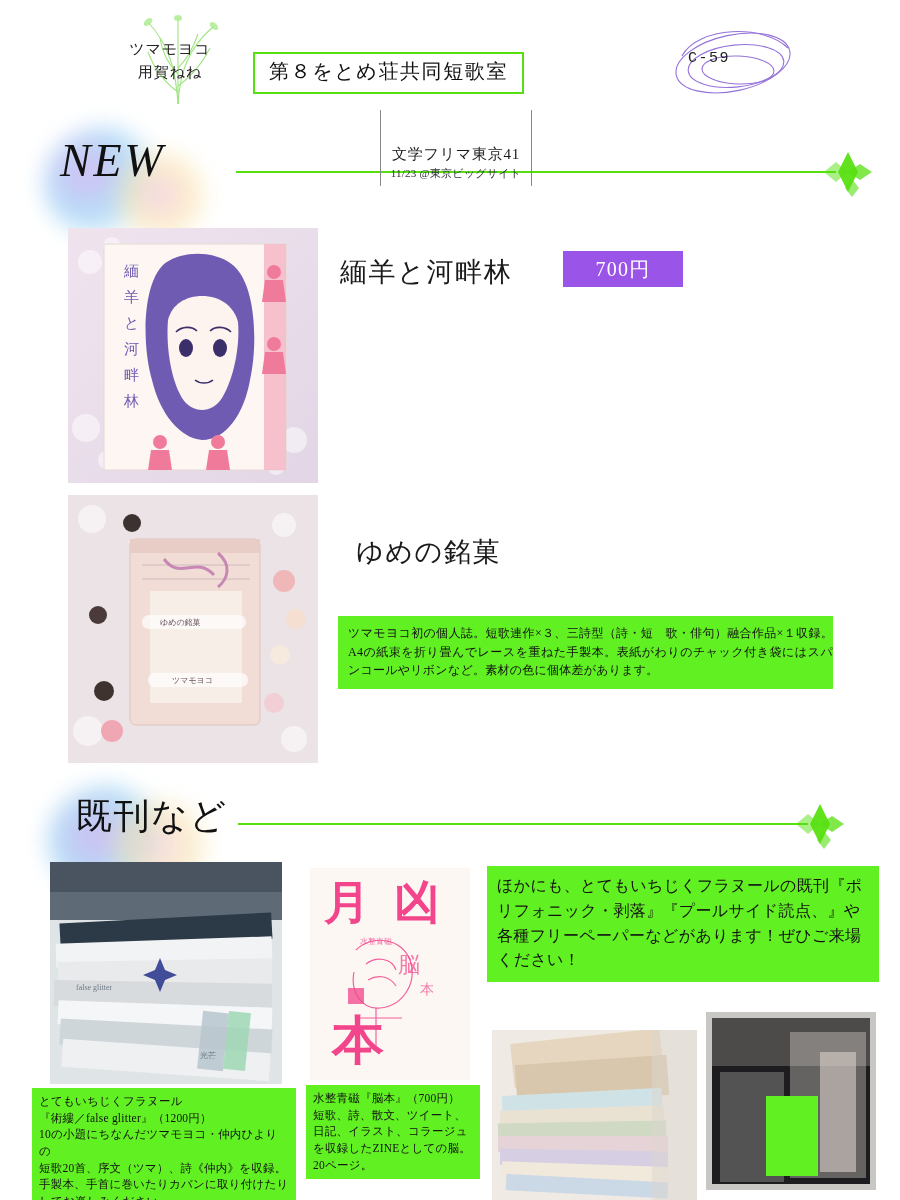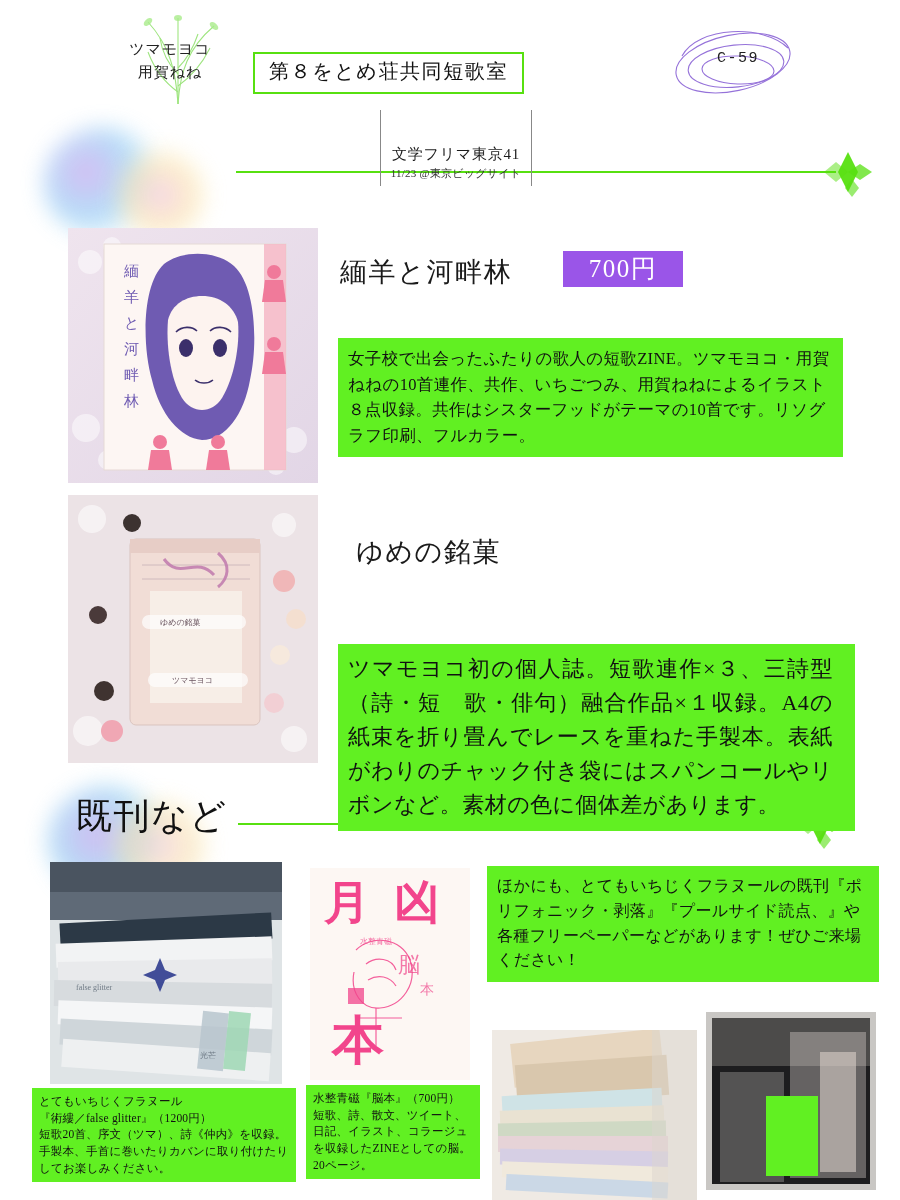--- a/index.html
+++ b/index.html
@@ -57,21 +57,21 @@
     font-size: 20px;
     letter-spacing: 0.08em;
     color: #111;
     background: #fff;
     z-index: 4;
     margin-top: 8px;
   }
   .booth-code {
     left: 688px; top: 50px;
     width: 100px;
-    text-align: center;
+    text-align: left;
     font-family: "Liberation Mono", monospace;
     font-size: 15px;
     letter-spacing: 0.1em;
     color: #222;
     z-index: 4;
   }
   .swirl {
     left: 668px; top: 18px;
     width: 130px; height: 90px;
     z-index: 2;
@@ -124,21 +124,21 @@
   .title1 {
     left: 340px; top: 254px;
     font-size: 27px;
     letter-spacing: 0.06em;
     z-index: 4;
   }
   .price1 {
     left: 563px; top: 251px;
     width: 120px; height: 36px;
     line-height: 36px;
-    font-size: 25px;
+    font-size: 20px;
     letter-spacing: 0.06em;
     z-index: 4;
   }
   .desc1 {
     left: 338px; top: 338px;
     width: 485px;
     padding: 8px 10px 9px 10px;
     font-size: 16.5px;
     z-index: 4;
   }
@@ -158,24 +158,24 @@
   }
   .price2 {
     left: 562px; top: 532px;
     width: 120px; height: 36px;
     line-height: 36px;
     font-size: 23px;
     letter-spacing: 0.06em;
     z-index: 4;
   }
   .desc2 {
-    left: 338px; top: 644px;
+    left: 338px; top: 616px;
     width: 485px;
-    padding: 8px 22px 9px 10px;
-    font-size: 22px;
+    padding: 8px 0 9px 10px;
+    font-size: 12px;
     z-index: 4;
     text-align: justify;
   }
 
   
   .img3 {
     left: 50px; top: 862px;
     width: 232px; height: 222px;
     z-index: 3;
     overflow: hidden;
@@ -262,20 +262,21 @@
 
   <div class="abs booth-code">C-59</div>
 
   <div class="abs event-box">
     <div class="l1">文学フリマ東京41</div>
     <div class="l2">11/23 @東京ビッグサイト</div>
   </div>
 
   <div class="abs blur-blob" style="left:44px; top:128px; width:120px; height:110px; background: radial-gradient(circle at 35% 40%, #c9a8f0 0%, #9bd2f5 45%, rgba(255,255,255,0) 72%);"></div>
   <div class="abs blur-blob" style="left:116px; top:150px; width:90px; height:90px; background: radial-gradient(circle at 50% 50%, #f2c2e0 0%, #fbe6a8 55%, rgba(255,255,255,0) 75%); opacity:0.65;"></div>
+  <div class="abs sec-new">NEW</div>
 
   <svg class="abs rule-line" style="left:236px; top:148px;" width="640" height="62" viewBox="0 0 640 62">
     <line x1="0" y1="24" x2="600" y2="24" stroke="#57e010" stroke-width="2.2"></line>
     <g fill="#57e010">
       <path d="M602 24 L612 4 L622 24 L612 44 Z" opacity="0.95"></path>
       <path d="M588 24 L600 14 L612 24 L600 34 Z" opacity="0.5"></path>
       <path d="M612 24 L624 16 L636 24 L624 32 Z" opacity="0.75"></path>
       <path d="M609 40 L616 31 L623 40 L616 49 Z" opacity="0.6"></path>
     </g>
   </svg>
@@ -340,21 +341,20 @@
         <g transform="translate(92,214)">
           <circle cx="0" cy="0" r="7" fill="#f07a9a"></circle>
           <path d="M-9 8 L9 8 L12 28 L-12 28 Z" fill="#f07a9a"></path>
         </g>
       </g>
     </svg>
   </div>
 
   <div class="abs title1">緬羊と河畔林</div>
   <div class="abs purple-box price1">700円</div>
-  <div class="abs green-box desc1">女子校で出会ったふたりの歌人の短歌ZINE。ツマモヨコ・用賀ねねの10首連作、共作、いちごつみ、用賀ねねによるイラスト８点収録。共作はシスターフッドがテーマの10首です。リソグラフ印刷、フルカラー。</div>
 
   <div class="abs img2" title="ゆめの銘菓">
     <svg width="250" height="268" viewBox="0 0 250 268">
       <rect width="250" height="268" fill="#ece3e6"></rect>
       <g opacity="0.55" fill="#ffffff">
         <circle cx="24" cy="24" r="14"></circle>
           <circle cx="216" cy="30" r="12"></circle>
         <circle cx="20" cy="236" r="15"></circle>
           <circle cx="226" cy="244" r="13"></circle>
       </g>
@@ -435,20 +435,21 @@
       <g font-family="'Liberation Serif', serif" font-size="8" fill="#64707c" opacity="0.9">
         <text x="26" y="128">false glitter</text>
         <text x="150" y="196">光芒</text>
       </g>
     </svg>
   </div>
 
   <div class="abs green-box cap3">
     <div>とてもいちじくフラヌール</div>
     <div>『術縷／false glitter』（1200円）</div>
+    <div>10の小題にちなんだツマモヨコ・仲内ひよりの</div>
     <div>短歌20首、序文（ツマ）、詩《仲内》を収録。</div>
     <div>手製本、手首に巻いたりカバンに取り付けたり</div>
     <div>してお楽しみください。</div>
   </div>
 
   <div class="abs img4">
     <svg width="160" height="212" viewBox="0 0 160 212">
       <rect width="160" height="212" fill="#fdf7f3"></rect>
       <g fill="#f2458c" font-family="'Liberation Serif', serif" font-weight="bold">
         <text x="14" y="50" font-size="46">月</text>

